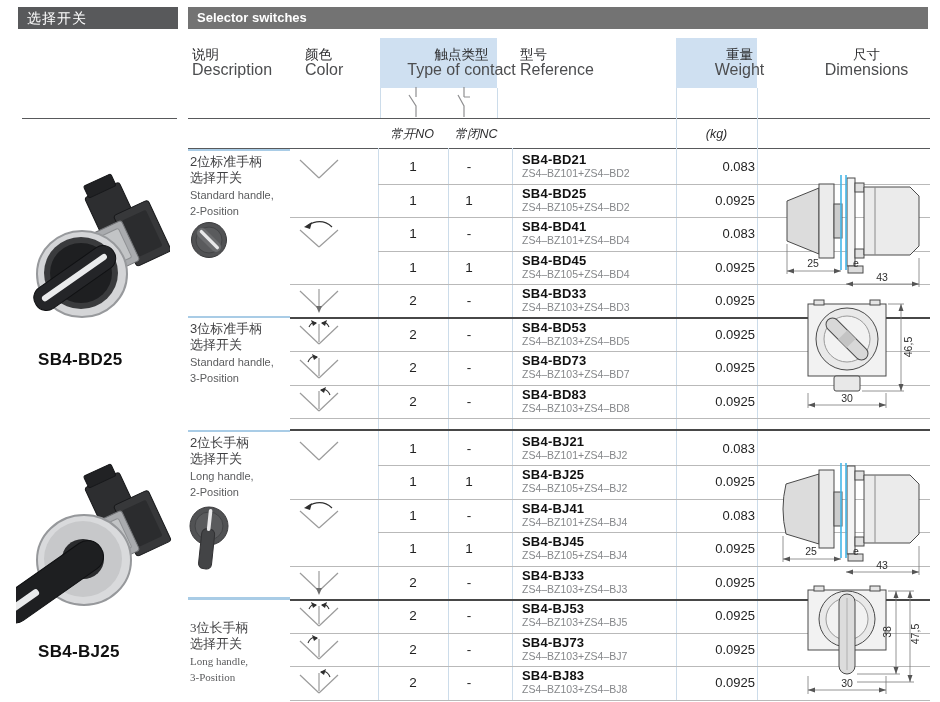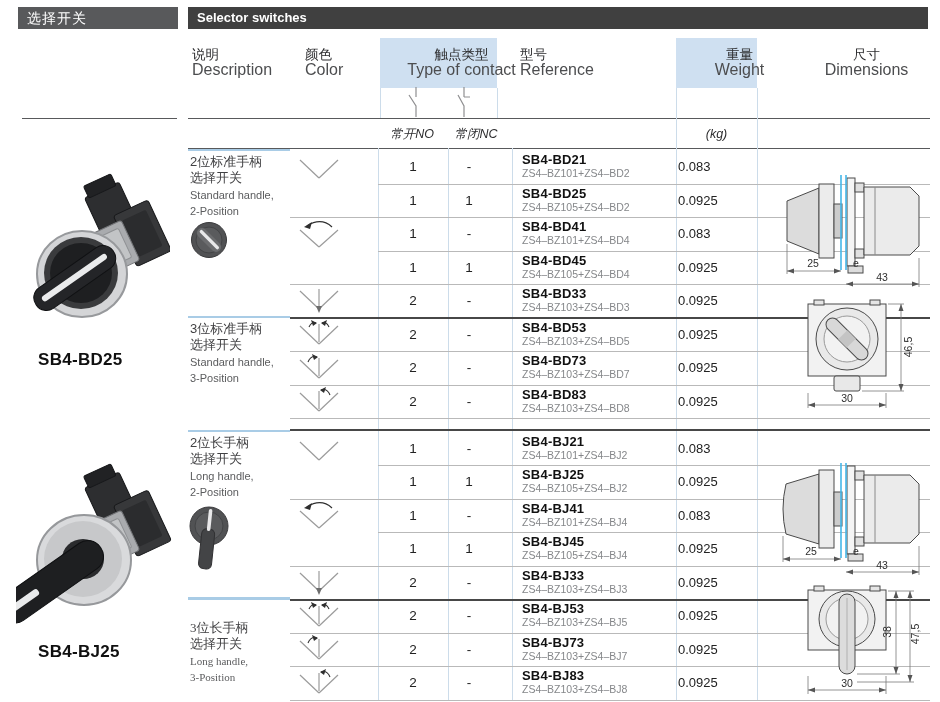--- a/index.html
+++ b/index.html
@@ -1,21 +1,21 @@
 <!DOCTYPE html>
 <html><head>
 <meta charset="utf-8">
 <style>
   html,body{margin:0;padding:0;background:#ffffff;}
   body{font-family:"Liberation Sans","DejaVu Sans",sans-serif;color:#232323;}
   #page{position:relative;width:940px;height:702px;background:#fff;overflow:hidden;}
   
   .title-box{position:absolute;left:18px;top:7px;width:160px;height:22px;background:#58595b;color:#fff;
              font-size:14px;line-height:22px;padding-left:9px;box-sizing:border-box;letter-spacing:1px;}
-  .title-bar{position:absolute;left:188px;top:7px;width:740px;height:22px;background:#404040;color:#fff;
+  .title-bar{position:absolute;left:188px;top:7px;width:740px;height:22px;background:#737373;color:#fff;
              font-weight:bold;font-size:13px;line-height:22px;padding-left:9px;box-sizing:border-box;}
   
   .hl{position:absolute;background:#cfe0f1;}
   .colhead{position:absolute;font-size:13.5px;color:#2d2d2f;line-height:17px;}
   .colhead .en{font-size:16px;color:#4c4d4f;line-height:14px;}
   .center{text-align:center;margin-left:23px;}
   
   .hline{position:absolute;height:1px;background:#b9b9b9;}
   .hline-th{position:absolute;height:2px;background:#474747;}
   .hline-dk{position:absolute;height:1.5px;background:#58595b;}
@@ -23,21 +23,21 @@
   .accent{position:absolute;height:2.5px;background:#a9cce6;}
   
   .subhead{position:absolute;font-size:12.5px;color:#2d2d2f;line-height:26px;text-align:center;font-style:italic;}
   
   .row{position:absolute;left:188px;width:742px;height:33.5px;}
   .c-no{position:absolute;left:192px;width:66px;top:0;line-height:33.5px;text-align:center;font-size:13.5px;color:#222;}
   .c-nc{position:absolute;left:252px;width:58px;top:0;line-height:33.5px;text-align:center;font-size:13.5px;color:#222;}
   .c-ref{position:absolute;left:334px;top:2px;}
   .c-ref b{display:block;font-size:13px;line-height:15px;color:#111;letter-spacing:.2px;}
   .c-ref .combo{display:block;font-size:10.5px;line-height:13px;color:#85878a;}
-  .c-wt{position:absolute;left:490px;width:77px;top:0;line-height:33.5px;text-align:left;font-size:13px;color:#222;}
+  .c-wt{position:absolute;left:490px;width:77px;top:0;line-height:33.5px;text-align:right;font-size:13px;color:#222;}
   
   .desc{position:absolute;left:190px;width:102px;}
   .desc .cn{font-size:13px;line-height:16px;color:#414143;}
   .desc .en{font-size:11px;line-height:13px;color:#5b5c5e;margin-top:3px;}
   
   .plabel{position:absolute;font-weight:bold;font-size:17px;color:#101010;letter-spacing:.3px;}
   svg{position:absolute;}
   svg text{font-family:"Liberation Sans","DejaVu Sans",sans-serif;}
 </style>
 </head>

